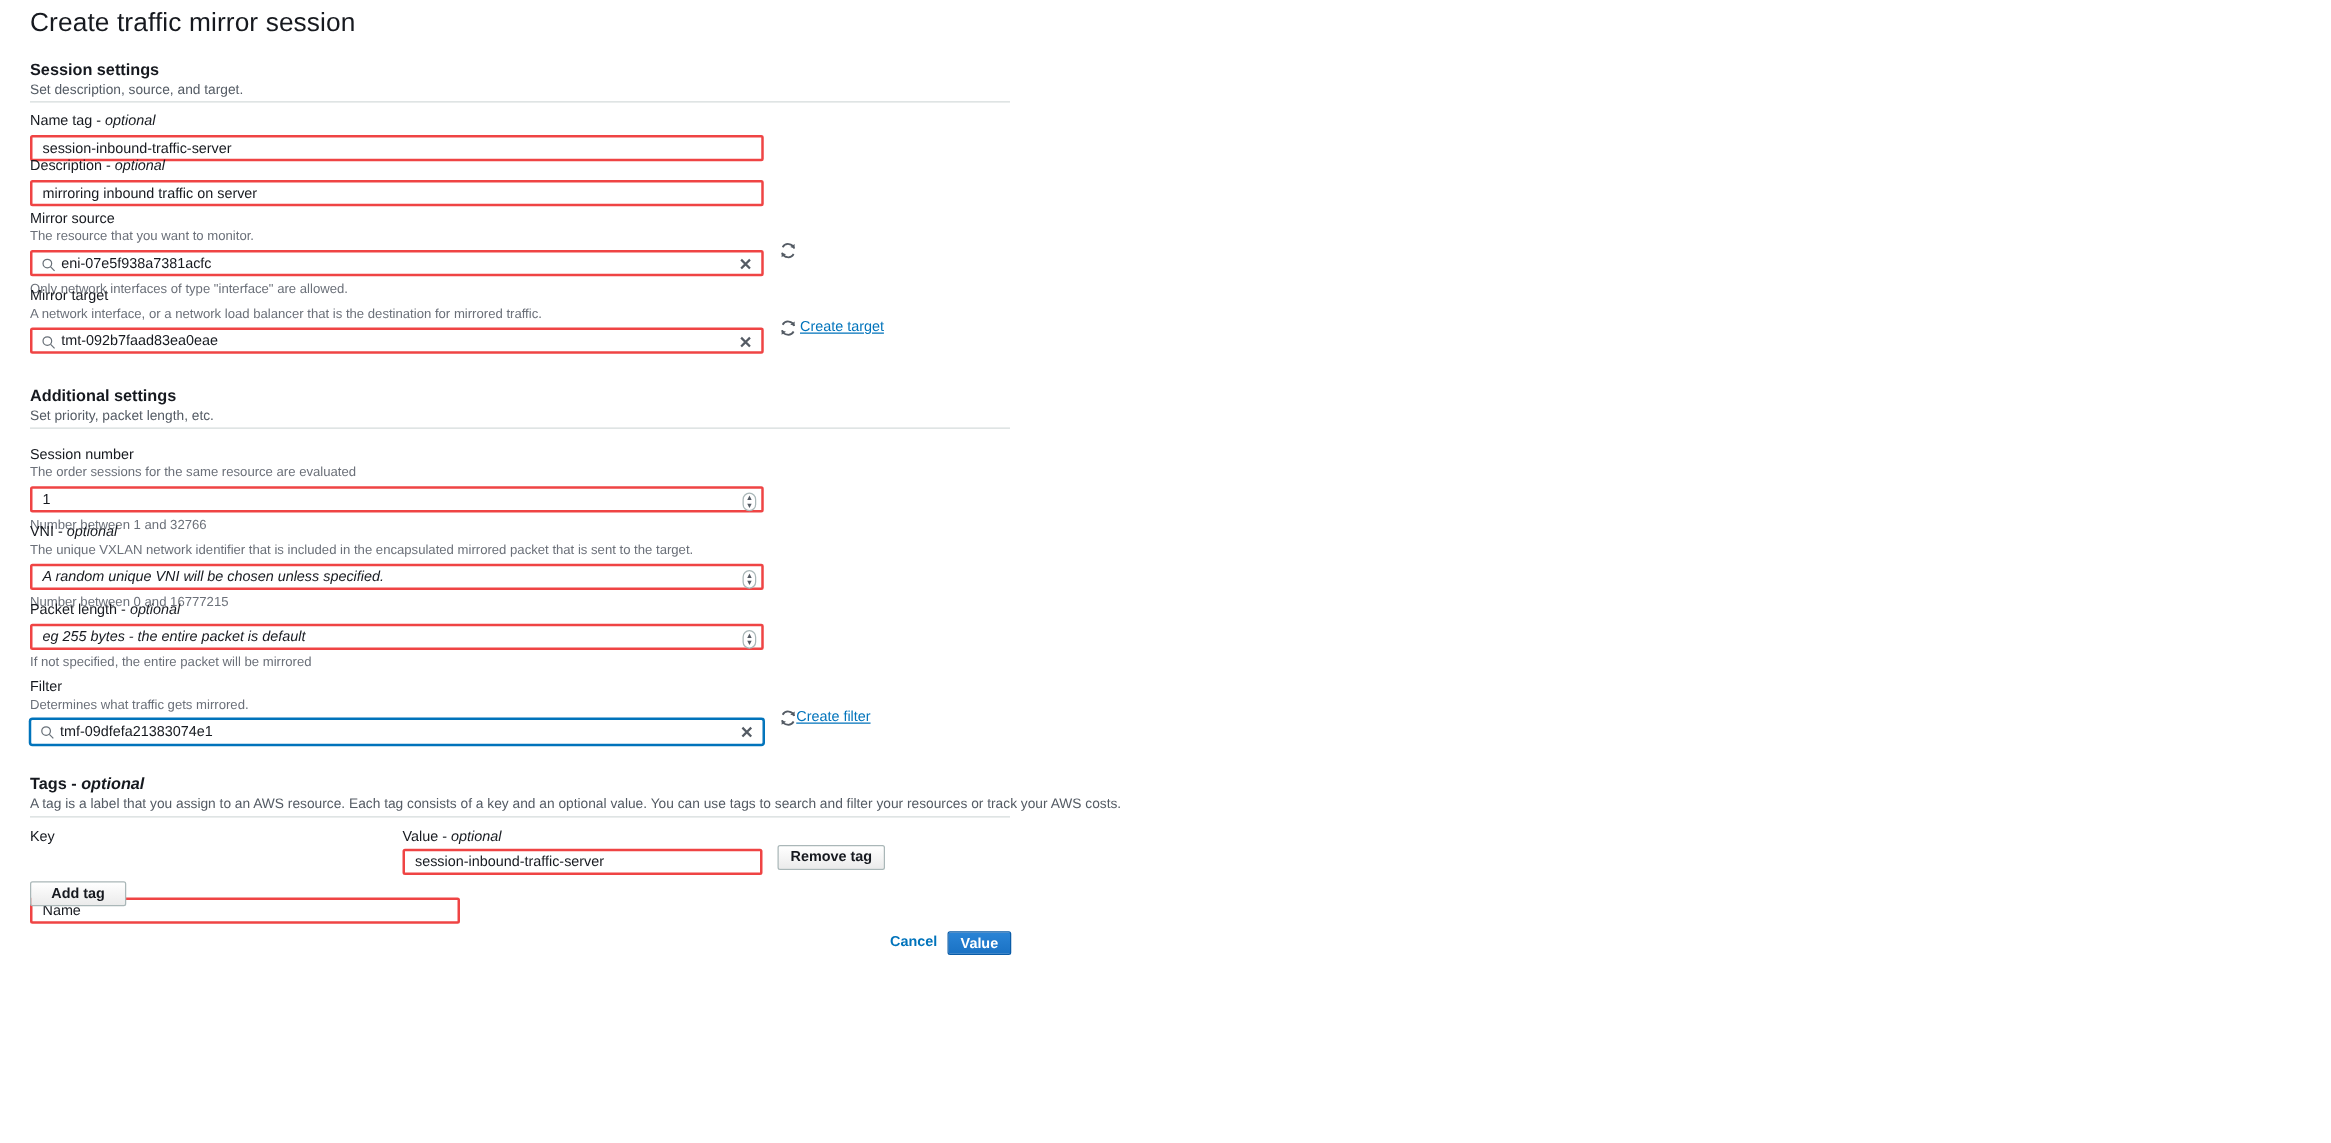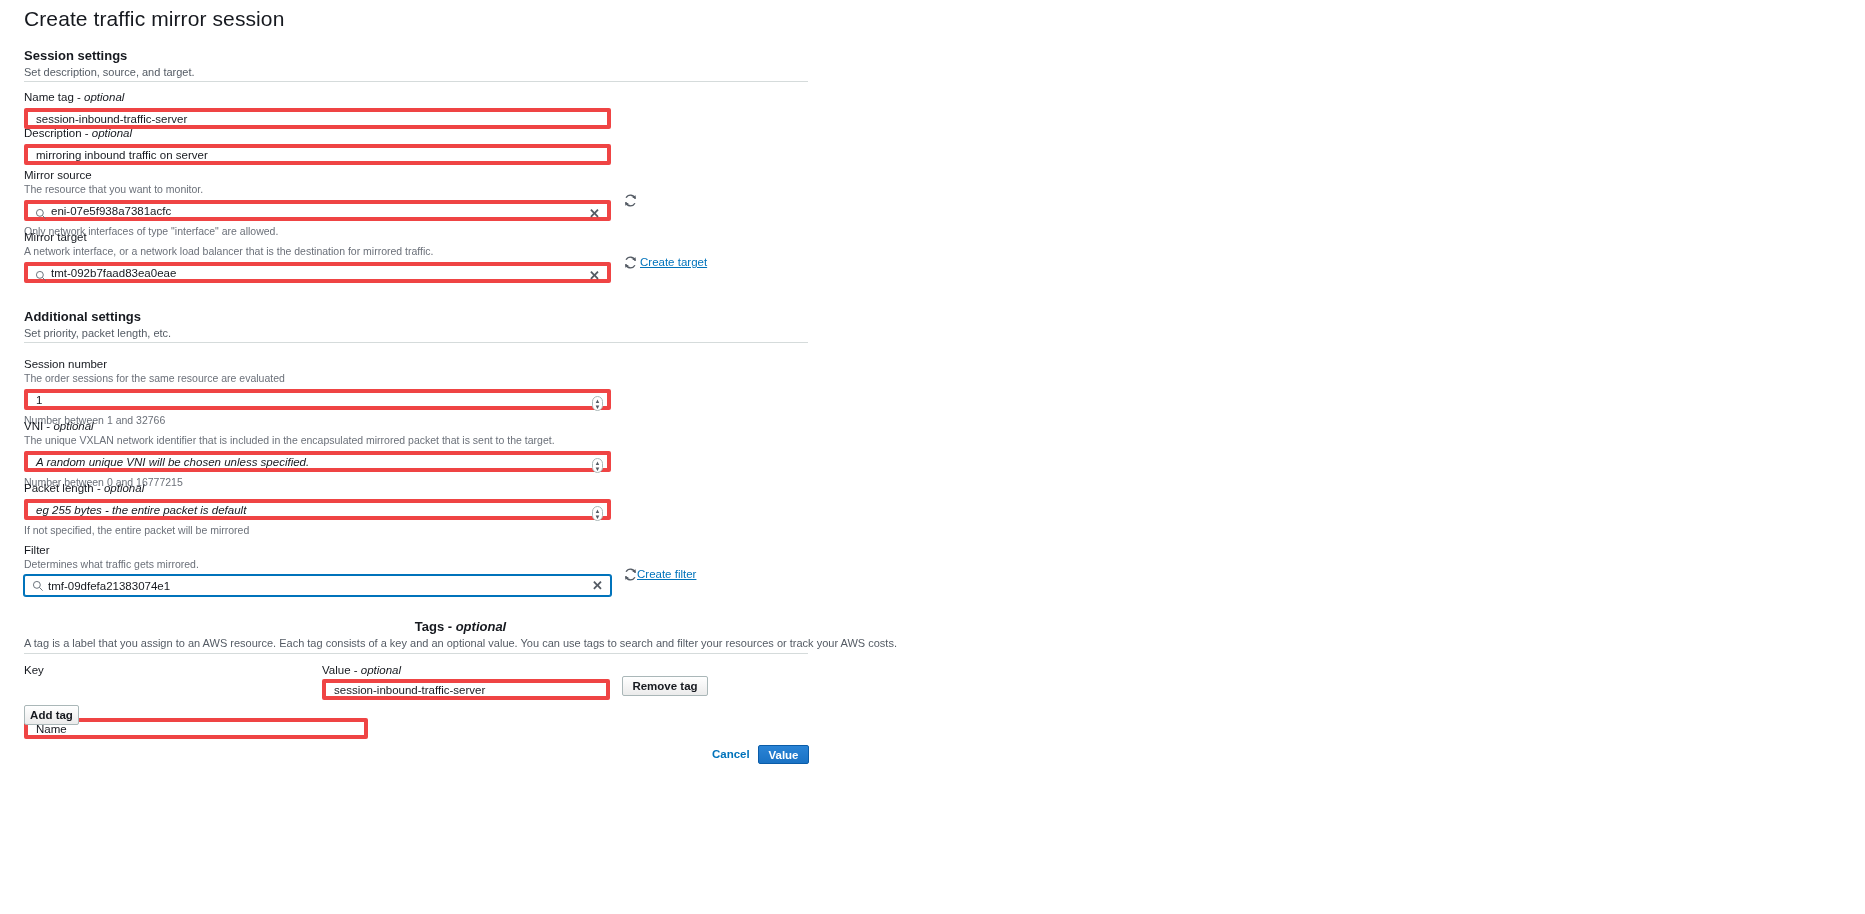--- a/index.html
+++ b/index.html
@@ -29,21 +29,21 @@
 
   .field { position: absolute; left: 24px; }
   .f-label { font-size: 11.5px; color: #16191f; line-height: 14px; }
   .f-label i { font-style: italic; }
   .f-desc { font-size: 10.5px; color: #6b7079; line-height: 13px; margin-top: 1px; }
   .f-hint { font-size: 10.5px; color: #6b7079; line-height: 13px; margin-top: 4px; }
 
   .input {
     position: relative;
     width: 587px; height: 21px;
-    border: 4px solid #ef4444;
+    border: 2px solid #ef4444;
     border-radius: 2px;
     background: #fff;
     margin-top: 4px;
     display: flex; align-items: center;
   }
   .input .val {
     font-size: 11.5px; color: #16191f;
     padding-left: 8px; white-space: nowrap;
   }
   .input.search .val { padding-left: 23px; }
@@ -230,39 +230,39 @@
     </div>
   </div>
   <svg class="refresh-btn" style="left:623px; top:567px;" viewBox="0 0 16 16">
     <path d="M13.2 6.2A5.4 5.4 0 0 0 3.3 5.1" fill="none" stroke="#545b64" stroke-width="1.5"></path>
     <path d="M2.8 9.8a5.4 5.4 0 0 0 9.9 1.1" fill="none" stroke="#545b64" stroke-width="1.5"></path>
     <path d="M13.6 2.3l-.2 3.9-3.6-1.3z" fill="#545b64"></path>
     <path d="M2.4 13.7l.2-3.9 3.6 1.3z" fill="#545b64"></path>
   </svg>
   <div class="side-link" style="left:637px; top:568px;">Create filter</div>
 
-  <div class="section-head" style="top:619px;text-align:center;">
+  <div class="section-head" style="top:619px;">
     <div class="section-title"><span>Tags - </span><i>optional</i></div>
     <div class="section-sub">A tag is a label that you assign to an AWS resource. Each tag consists of a key and an optional value. You can use tags to search and filter your resources or track your AWS costs.</div>
   </div>
   <div class="rule" style="top:653px;"></div>
 
   <div style="position:absolute; left:24px; top:663px;">
     <div class="f-label">Key</div>
   </div>
   <div style="position:absolute; left:322px; top:663px;">
     <div class="f-label"><span>Value - </span><i>optional</i></div>
   </div>
 
   <div class="input" style="position:absolute; left:24px; top:714px; width:344px;">
     <span class="val">Name</span>
   </div>
   <div class="input" style="position:absolute; left:322px; top:675px; width:288px;">
     <span class="val">session-inbound-traffic-server</span>
   </div>
   <div class="btn" style="position:absolute; left:622px; top:676px; width:86px; height:20px;">Remove tag</div>
 
-  <div class="btn" style="position:absolute; left:24px; top:705px; width:55px; height:20px;">Add tag</div>
+  <div class="btn" style="position:absolute; left:24px; top:705px; width:77px; height:20px;">Add tag</div>
 
   <div class="btn-link" style="position:absolute; left:712px; top:748px;">Cancel</div>
   <div class="btn-primary" style="position:absolute; left:758px; top:745px; width:51px; height:19px;">Value</div>
 
 </div>
 
 </body></html>

